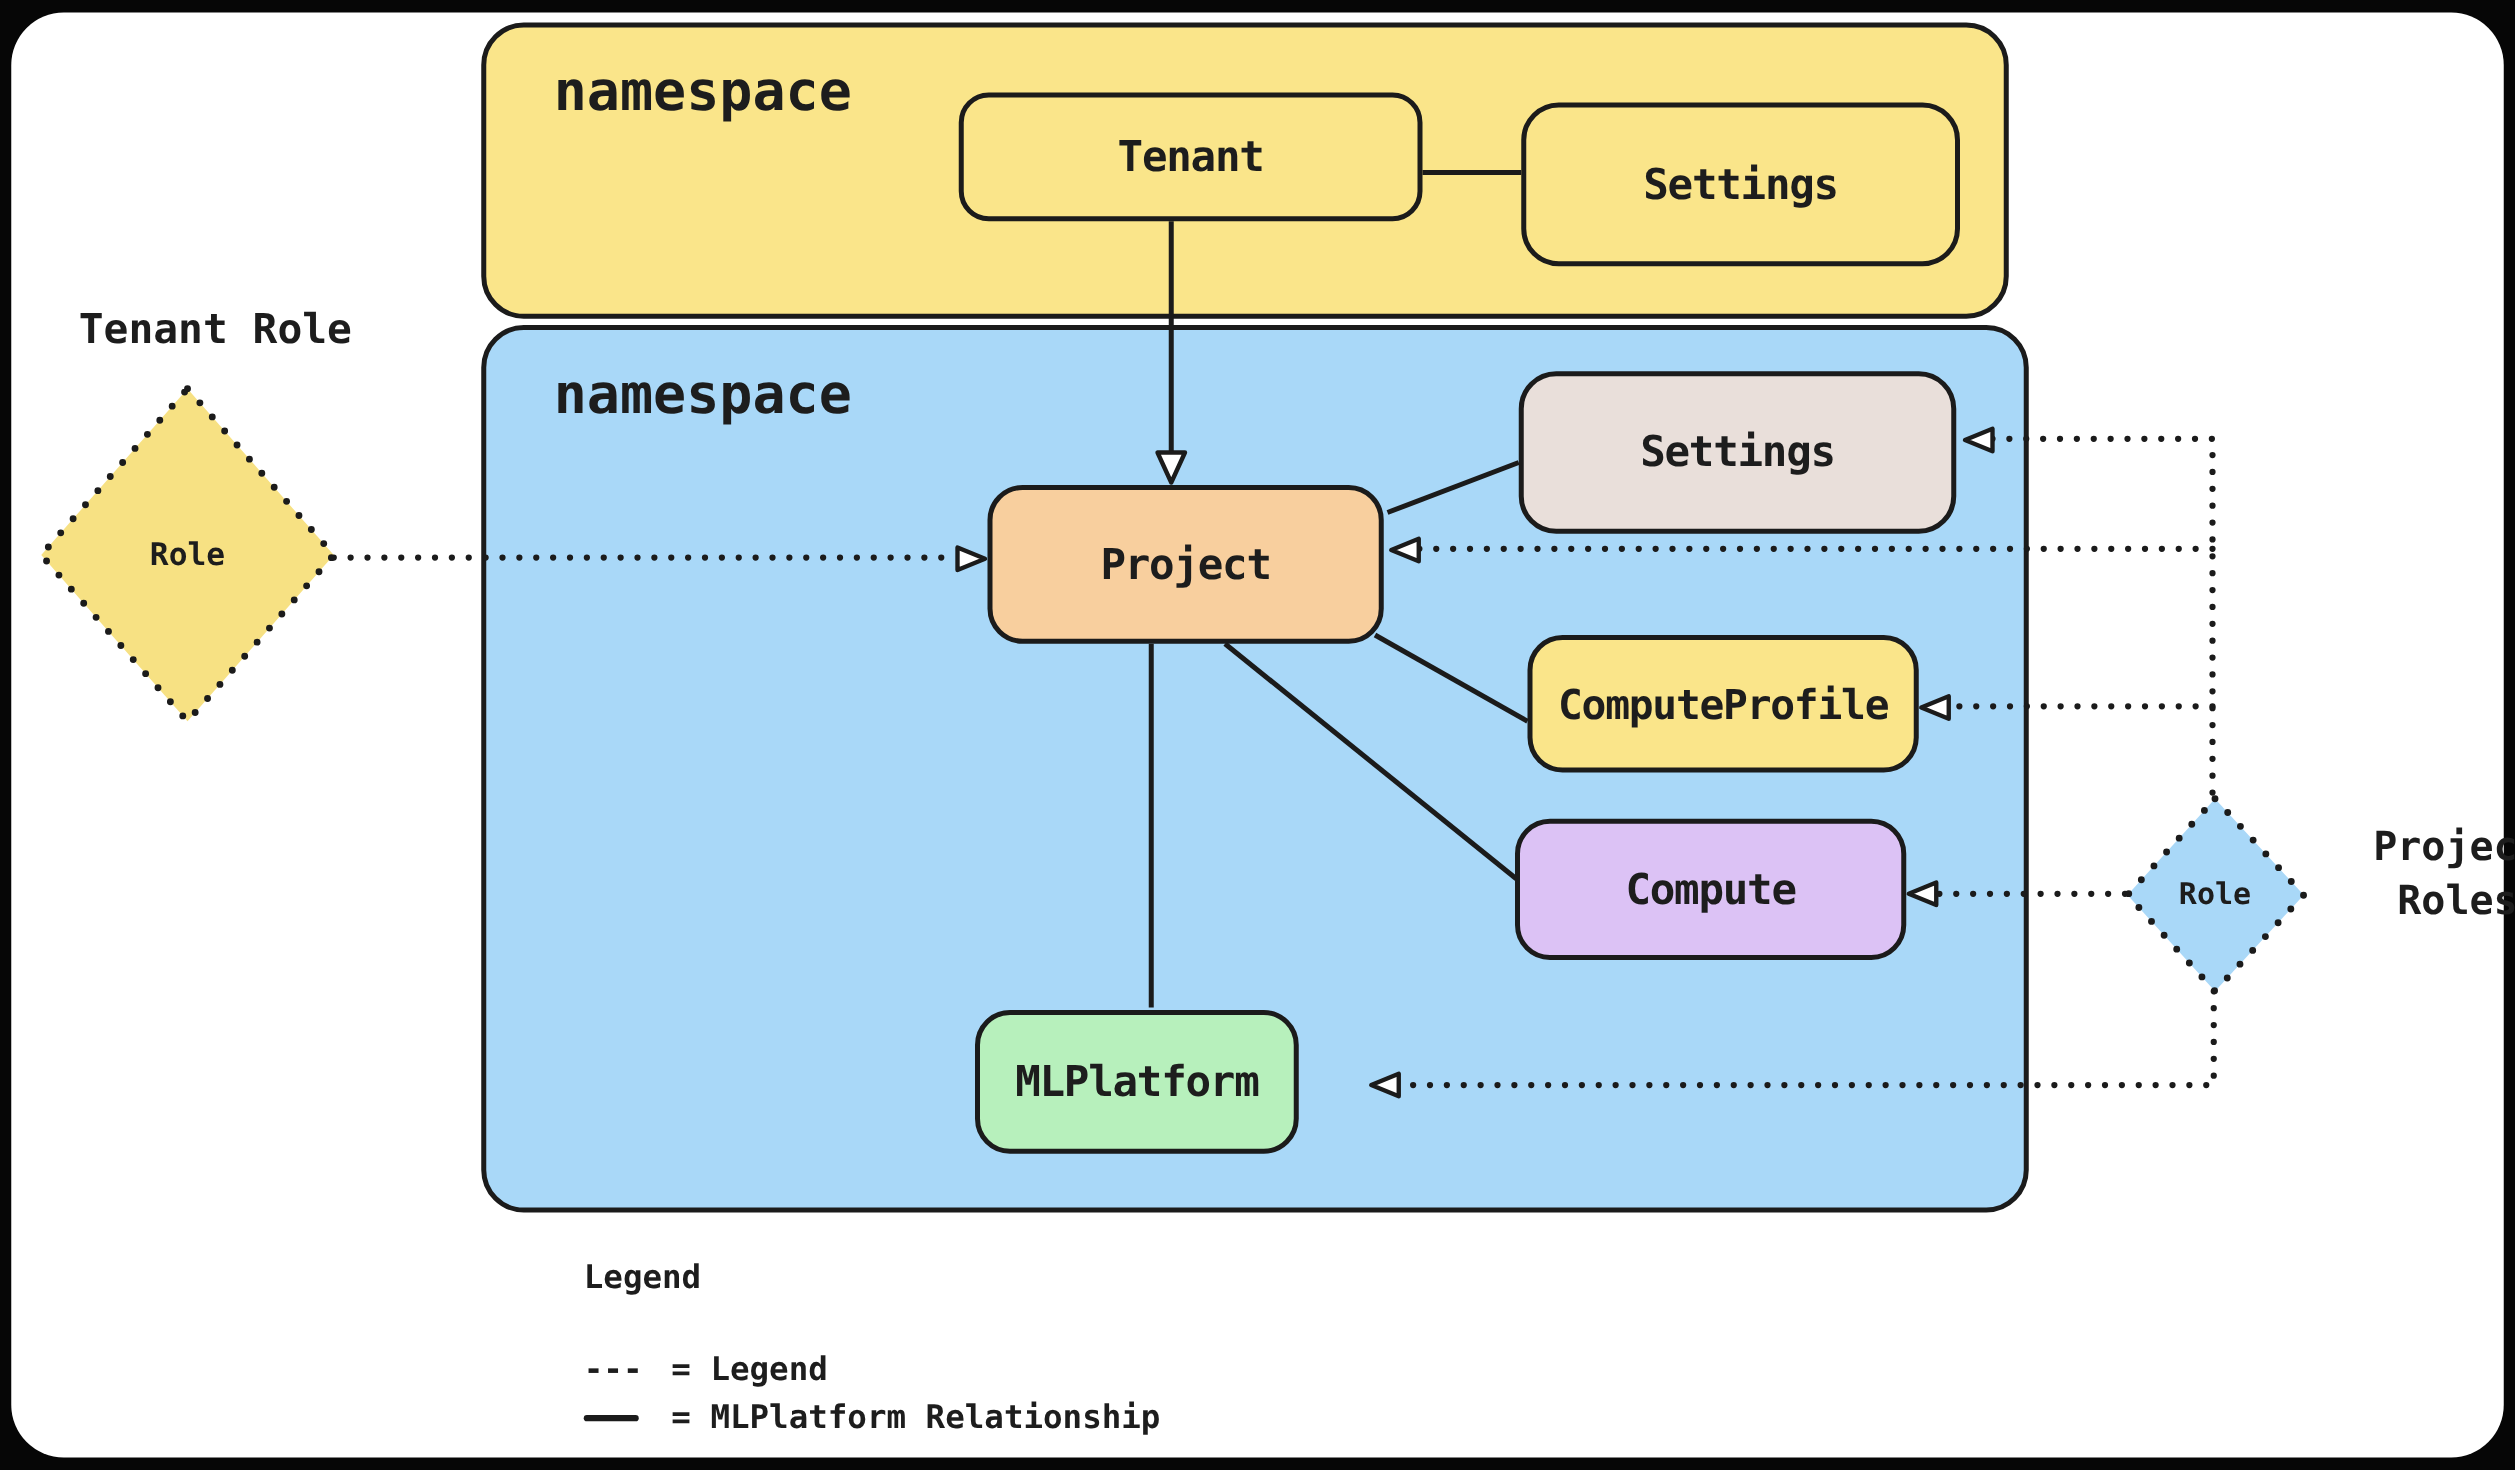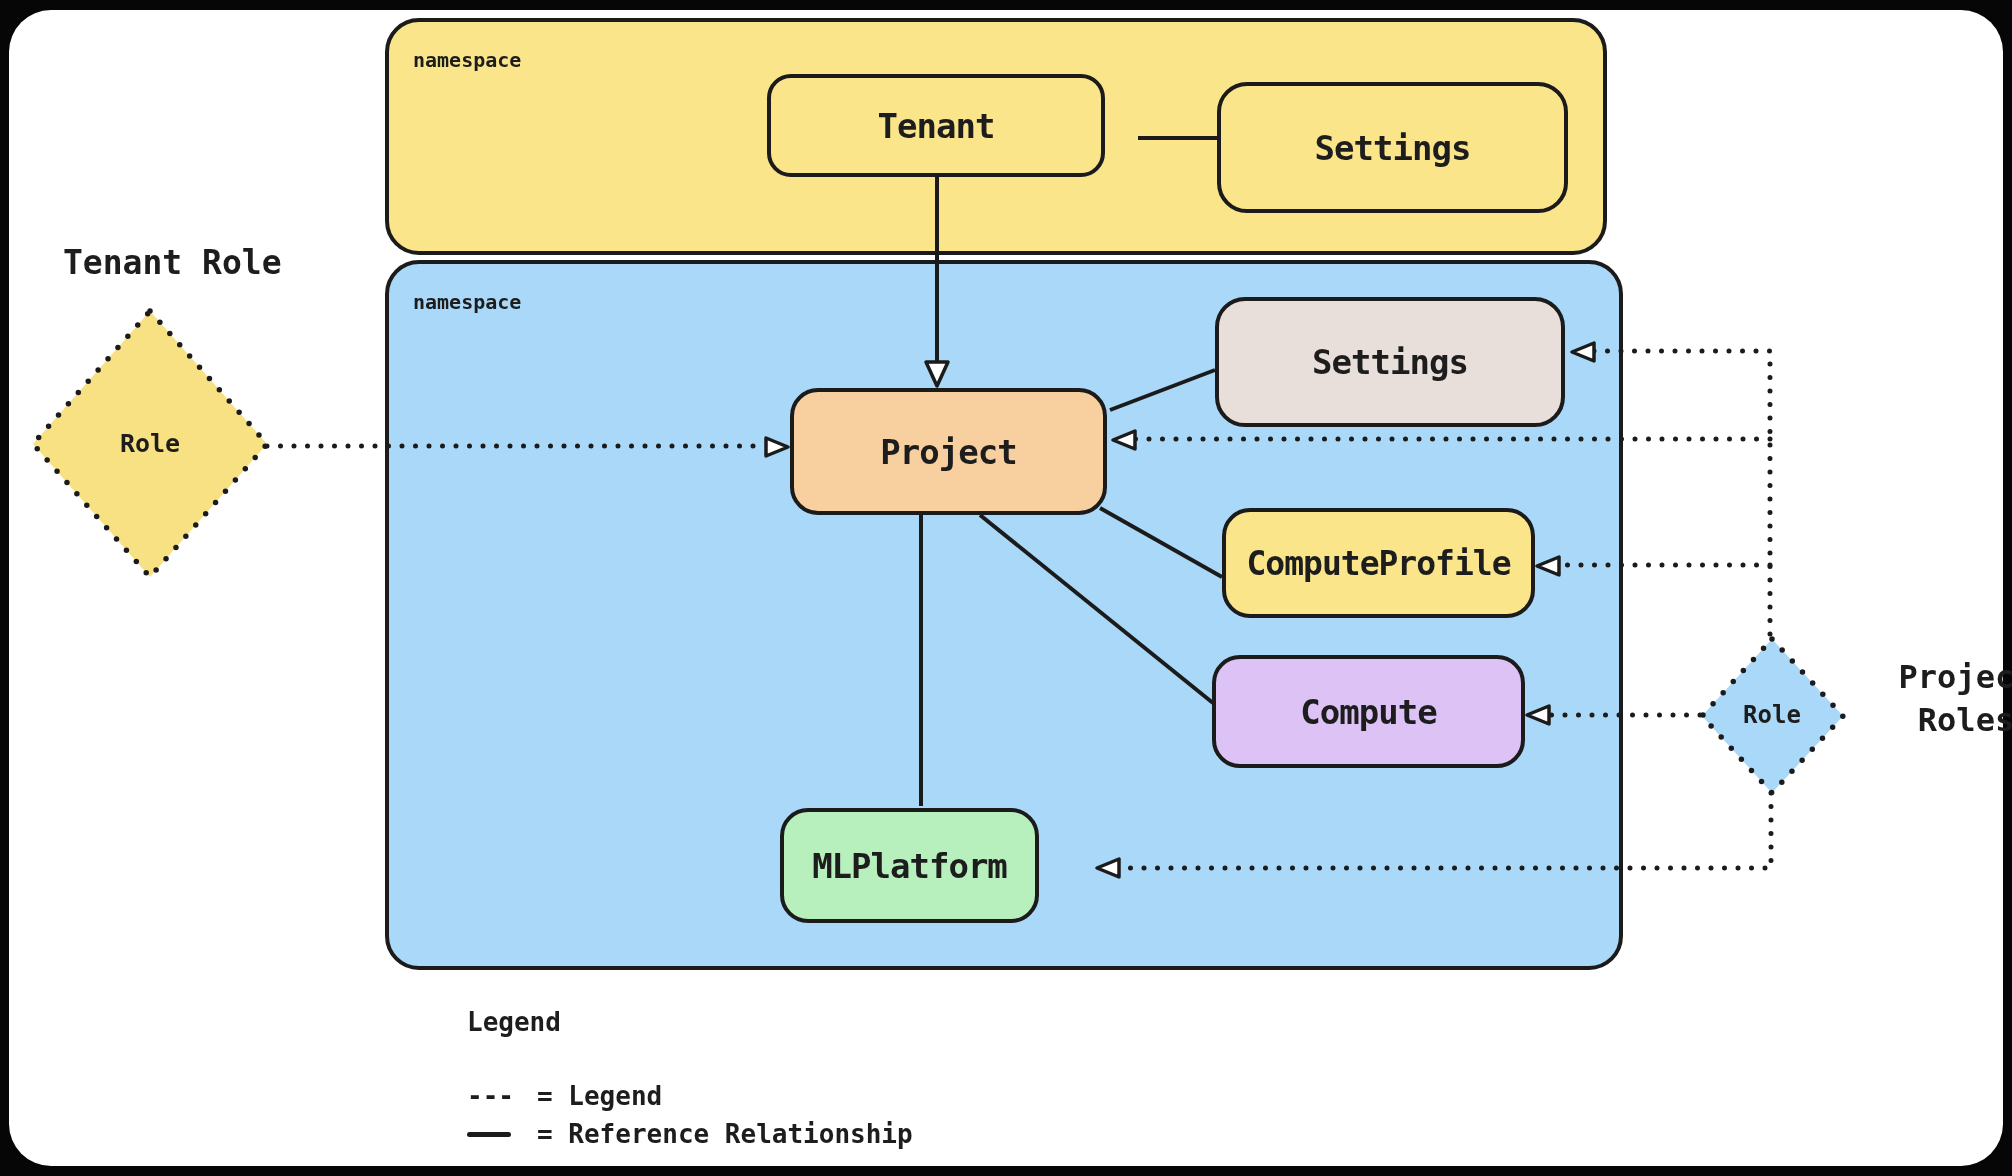--- a/index.html
+++ b/index.html
@@ -9,21 +9,21 @@
   }
   html,body{margin:0;padding:0;}
   body{width:2012px;height:1176px;background:var(--frame-bg);overflow:hidden;
        font-family:"DejaVu Sans Mono","Liberation Mono",monospace;color:var(--text);}
   .stage{position:relative;width:2012px;height:1176px;}
   .frame{position:absolute;left:9px;top:10px;right:9px;bottom:10px;
          background:var(--canvas-bg);border-radius:42px;}
   .ns{position:absolute;border:4px solid var(--stroke);border-radius:34px;box-sizing:border-box;}
   .ns-yellow{left:385px;top:18px;width:1222px;height:237px;background:var(--yellow);}
   .ns-blue{left:385px;top:260px;width:1238px;height:710px;background:var(--blue);}
-  .ns-label{position:absolute;left:24px;top:26px;font-size:20px;font-weight:600;}
+  .ns-label{position:absolute;left:54px;top:26px;font-size:44px;font-weight:600;}
   .wires{position:absolute;left:0;top:0;width:2012px;height:1176px;}
   .wire{stroke:var(--stroke);stroke-width:4;fill:none;}
   .wire-dotted{stroke:var(--stroke);stroke-width:5;fill:none;
                stroke-dasharray:0 13.5;stroke-linecap:round;}
   .diamond{stroke:var(--stroke);stroke-width:5.5;stroke-dasharray:0 15;
            stroke-linecap:round;stroke-linejoin:round;}
   .arrowhead{fill:#ffffff;stroke:var(--stroke);stroke-width:3.5;stroke-linejoin:round;}
   .node{position:absolute;border:4px solid var(--stroke);box-sizing:border-box;
         display:flex;align-items:center;justify-content:center;
         font-size:34px;font-weight:600;letter-spacing:-1px;color:var(--text);}
@@ -70,21 +70,21 @@
 
     <path class="arrowhead" d="M937 386 L926 362 L948 362 Z"></path>
     <path class="arrowhead" d="M788 447 L766 438 L766 456 Z"></path>
     <path class="arrowhead" d="M1113 440 L1135 431 L1135 449 Z"></path>
     <path class="arrowhead" d="M1572 352 L1594 343 L1594 361 Z"></path>
     <path class="arrowhead" d="M1537 566 L1559 557 L1559 575 Z"></path>
     <path class="arrowhead" d="M1527 715 L1549 706 L1549 724 Z"></path>
     <path class="arrowhead" d="M1097 868 L1119 859 L1119 877 Z"></path>
   </svg>
 
-  <div class="node" style="left:767px;top:74px;width:338px;height:103px;background:var(--yellow);border-radius:24px;">Tenant</div>
+  <div class="node" style="left:767px;top:74px;width:371px;height:103px;background:var(--yellow);border-radius:24px;">Tenant</div>
   <div class="node" style="left:1217px;top:82px;width:351px;height:131px;background:var(--yellow);border-radius:30px;">Settings</div>
   <div class="node" style="left:1215px;top:297px;width:350px;height:130px;background:var(--gray);border-radius:30px;">Settings</div>
   <div class="node" style="left:790px;top:388px;width:317px;height:127px;background:var(--orange);border-radius:28px;">Project</div>
   <div class="node" style="left:1212px;top:655px;width:313px;height:113px;background:var(--purple);border-radius:28px;">Compute</div>
   <div class="node" style="left:1222px;top:508px;width:313px;height:110px;background:var(--yellow);border-radius:28px;font-size:33px;">ComputeProfile</div>
   <div class="node" style="left:780px;top:808px;width:259px;height:115px;background:var(--green);border-radius:28px;">MLPlatform</div>
 
   <div class="lbl" style="left:27px;top:243px;font-size:33px;">Tenant Role</div>
   <div class="role-lbl" style="left:90px;top:429px;font-size:25px;">Role</div>
   <div class="lbl" style="left:1845px;top:656px;width:170px;text-align:center;font-size:32px;line-height:43px;white-space:pre-line;">Project
@@ -94,16 +94,16 @@
   <div class="legend">
     <div class="legend-title">Legend</div>
     <div class="legend-row first">
       <span class="legend-sym">---</span>
       <span>= Legend</span>
     </div>
     <div class="legend-row">
       <span class="legend-sym">
           <span class="solidline"></span>
         </span>
-      <span>= Reference Relationship</span>
+      <span>= MLPlatform Relationship</span>
     </div>
   </div>
 </div>
 
 </body></html>

